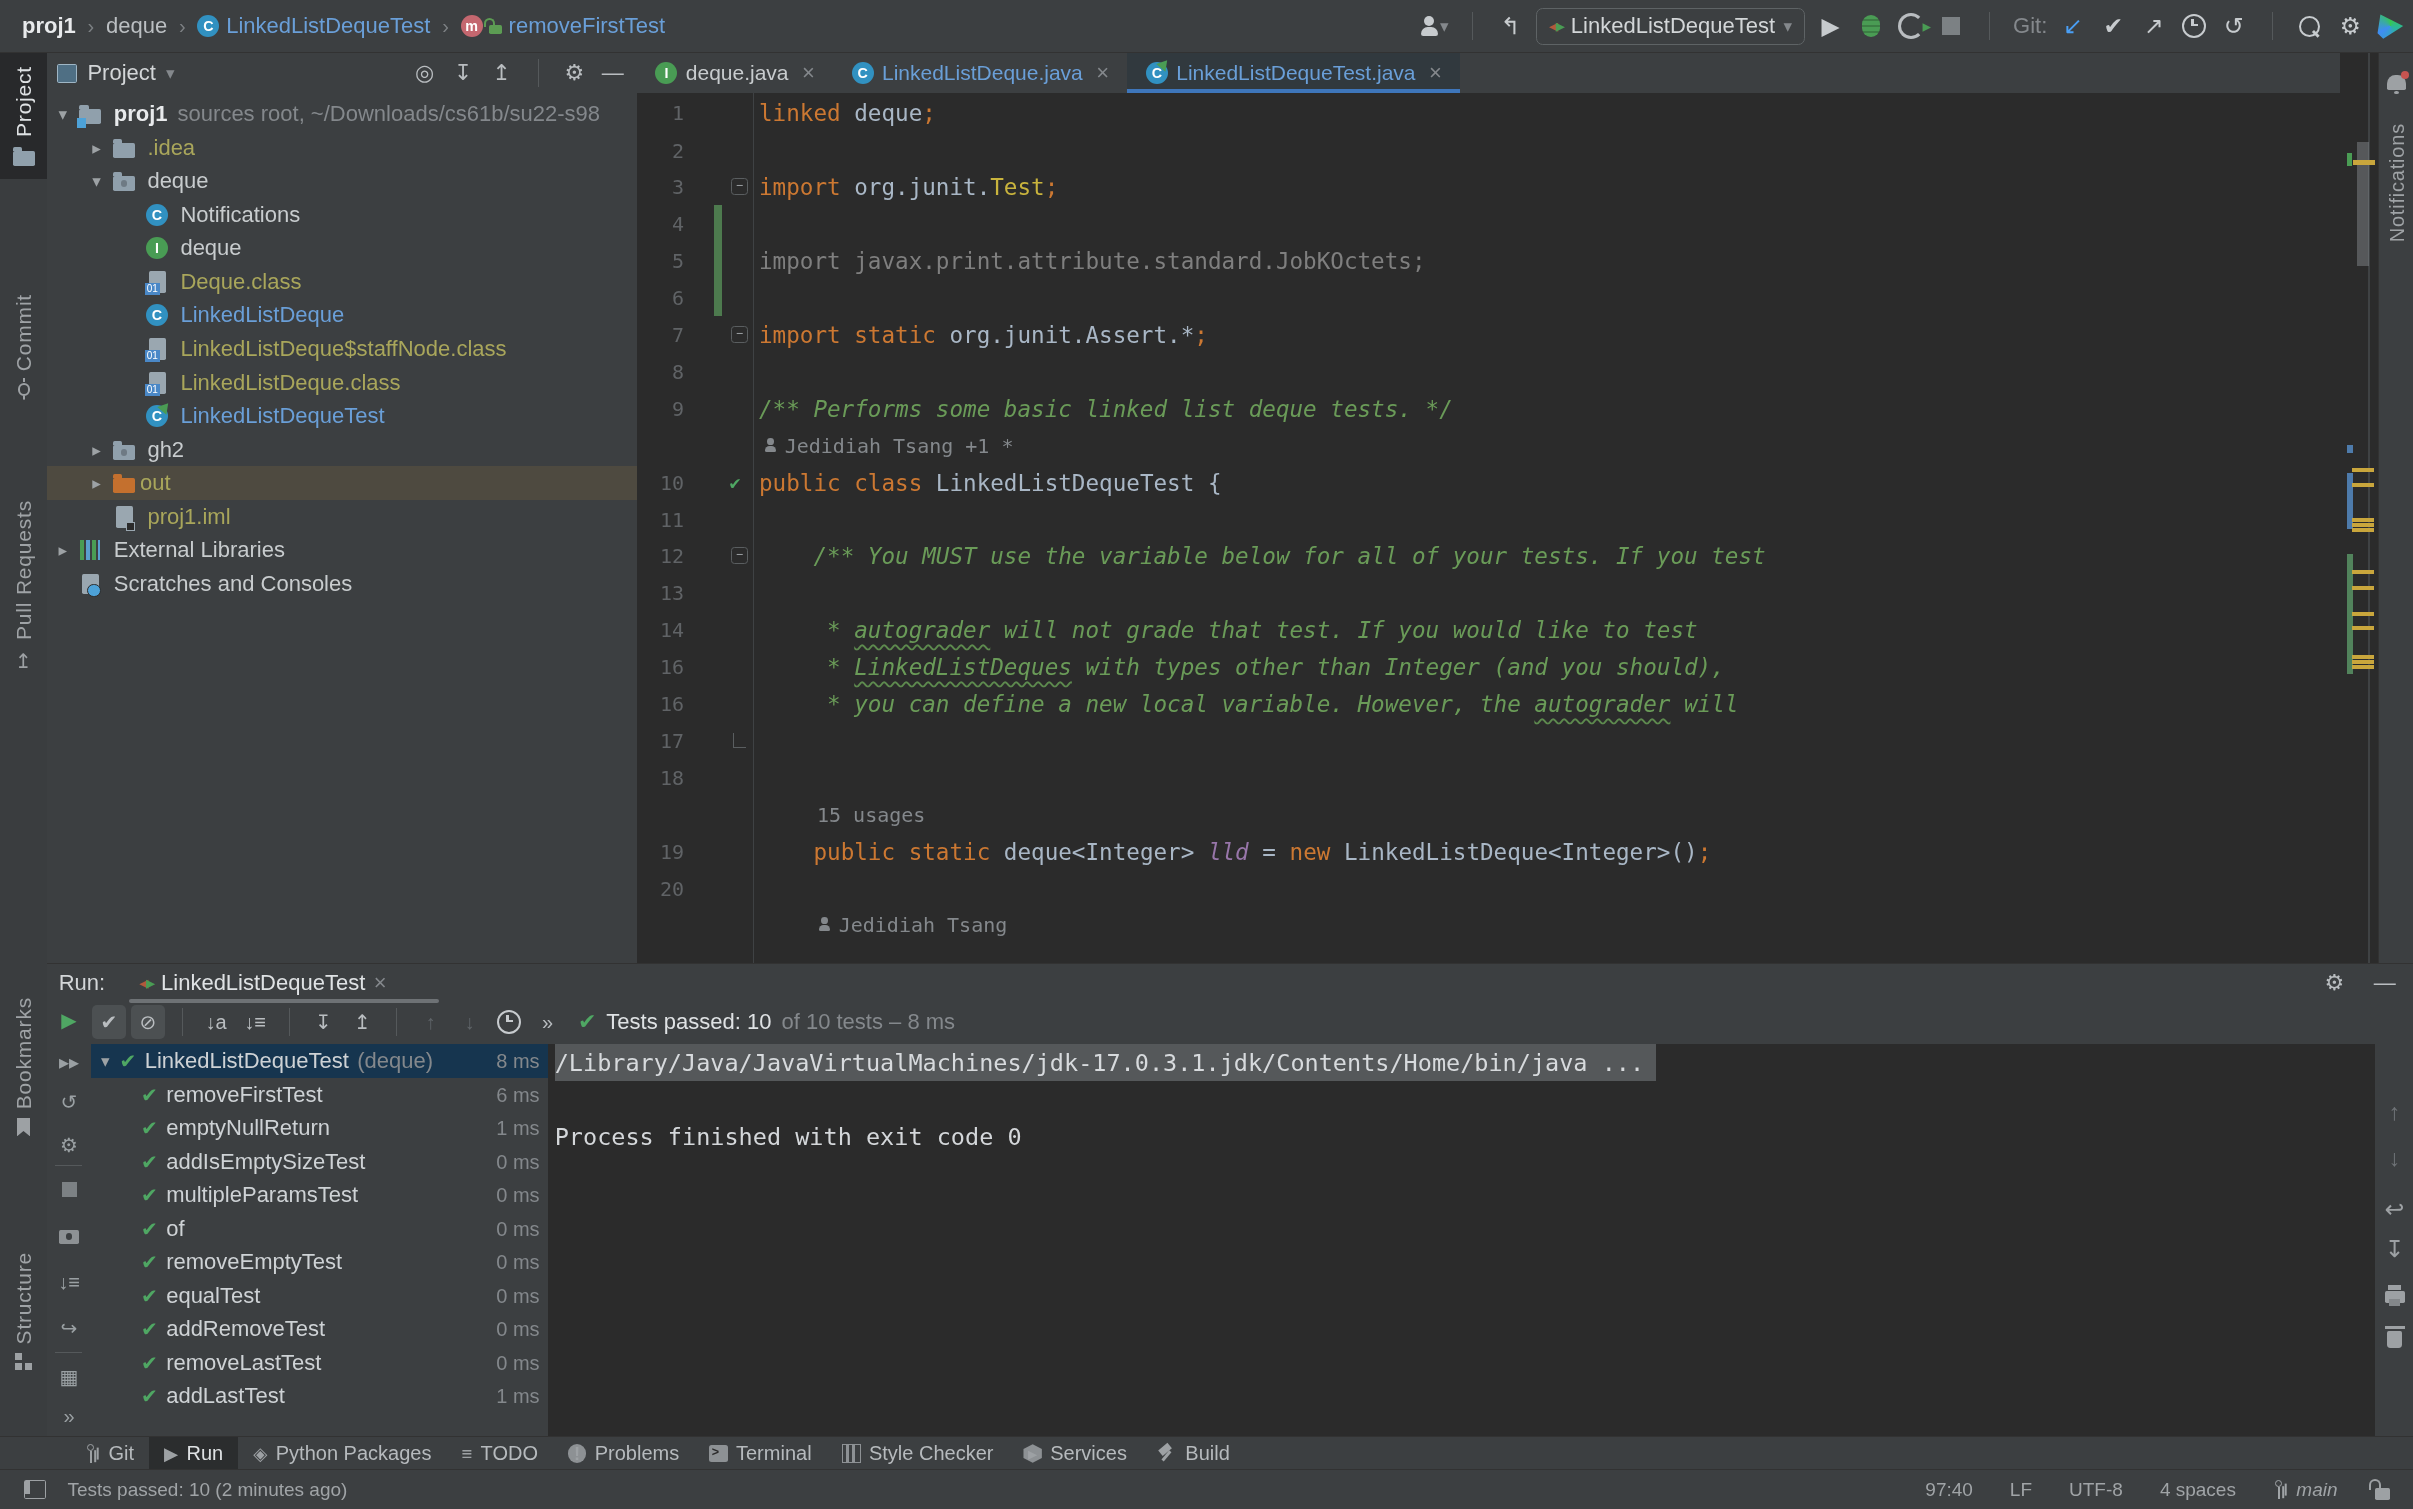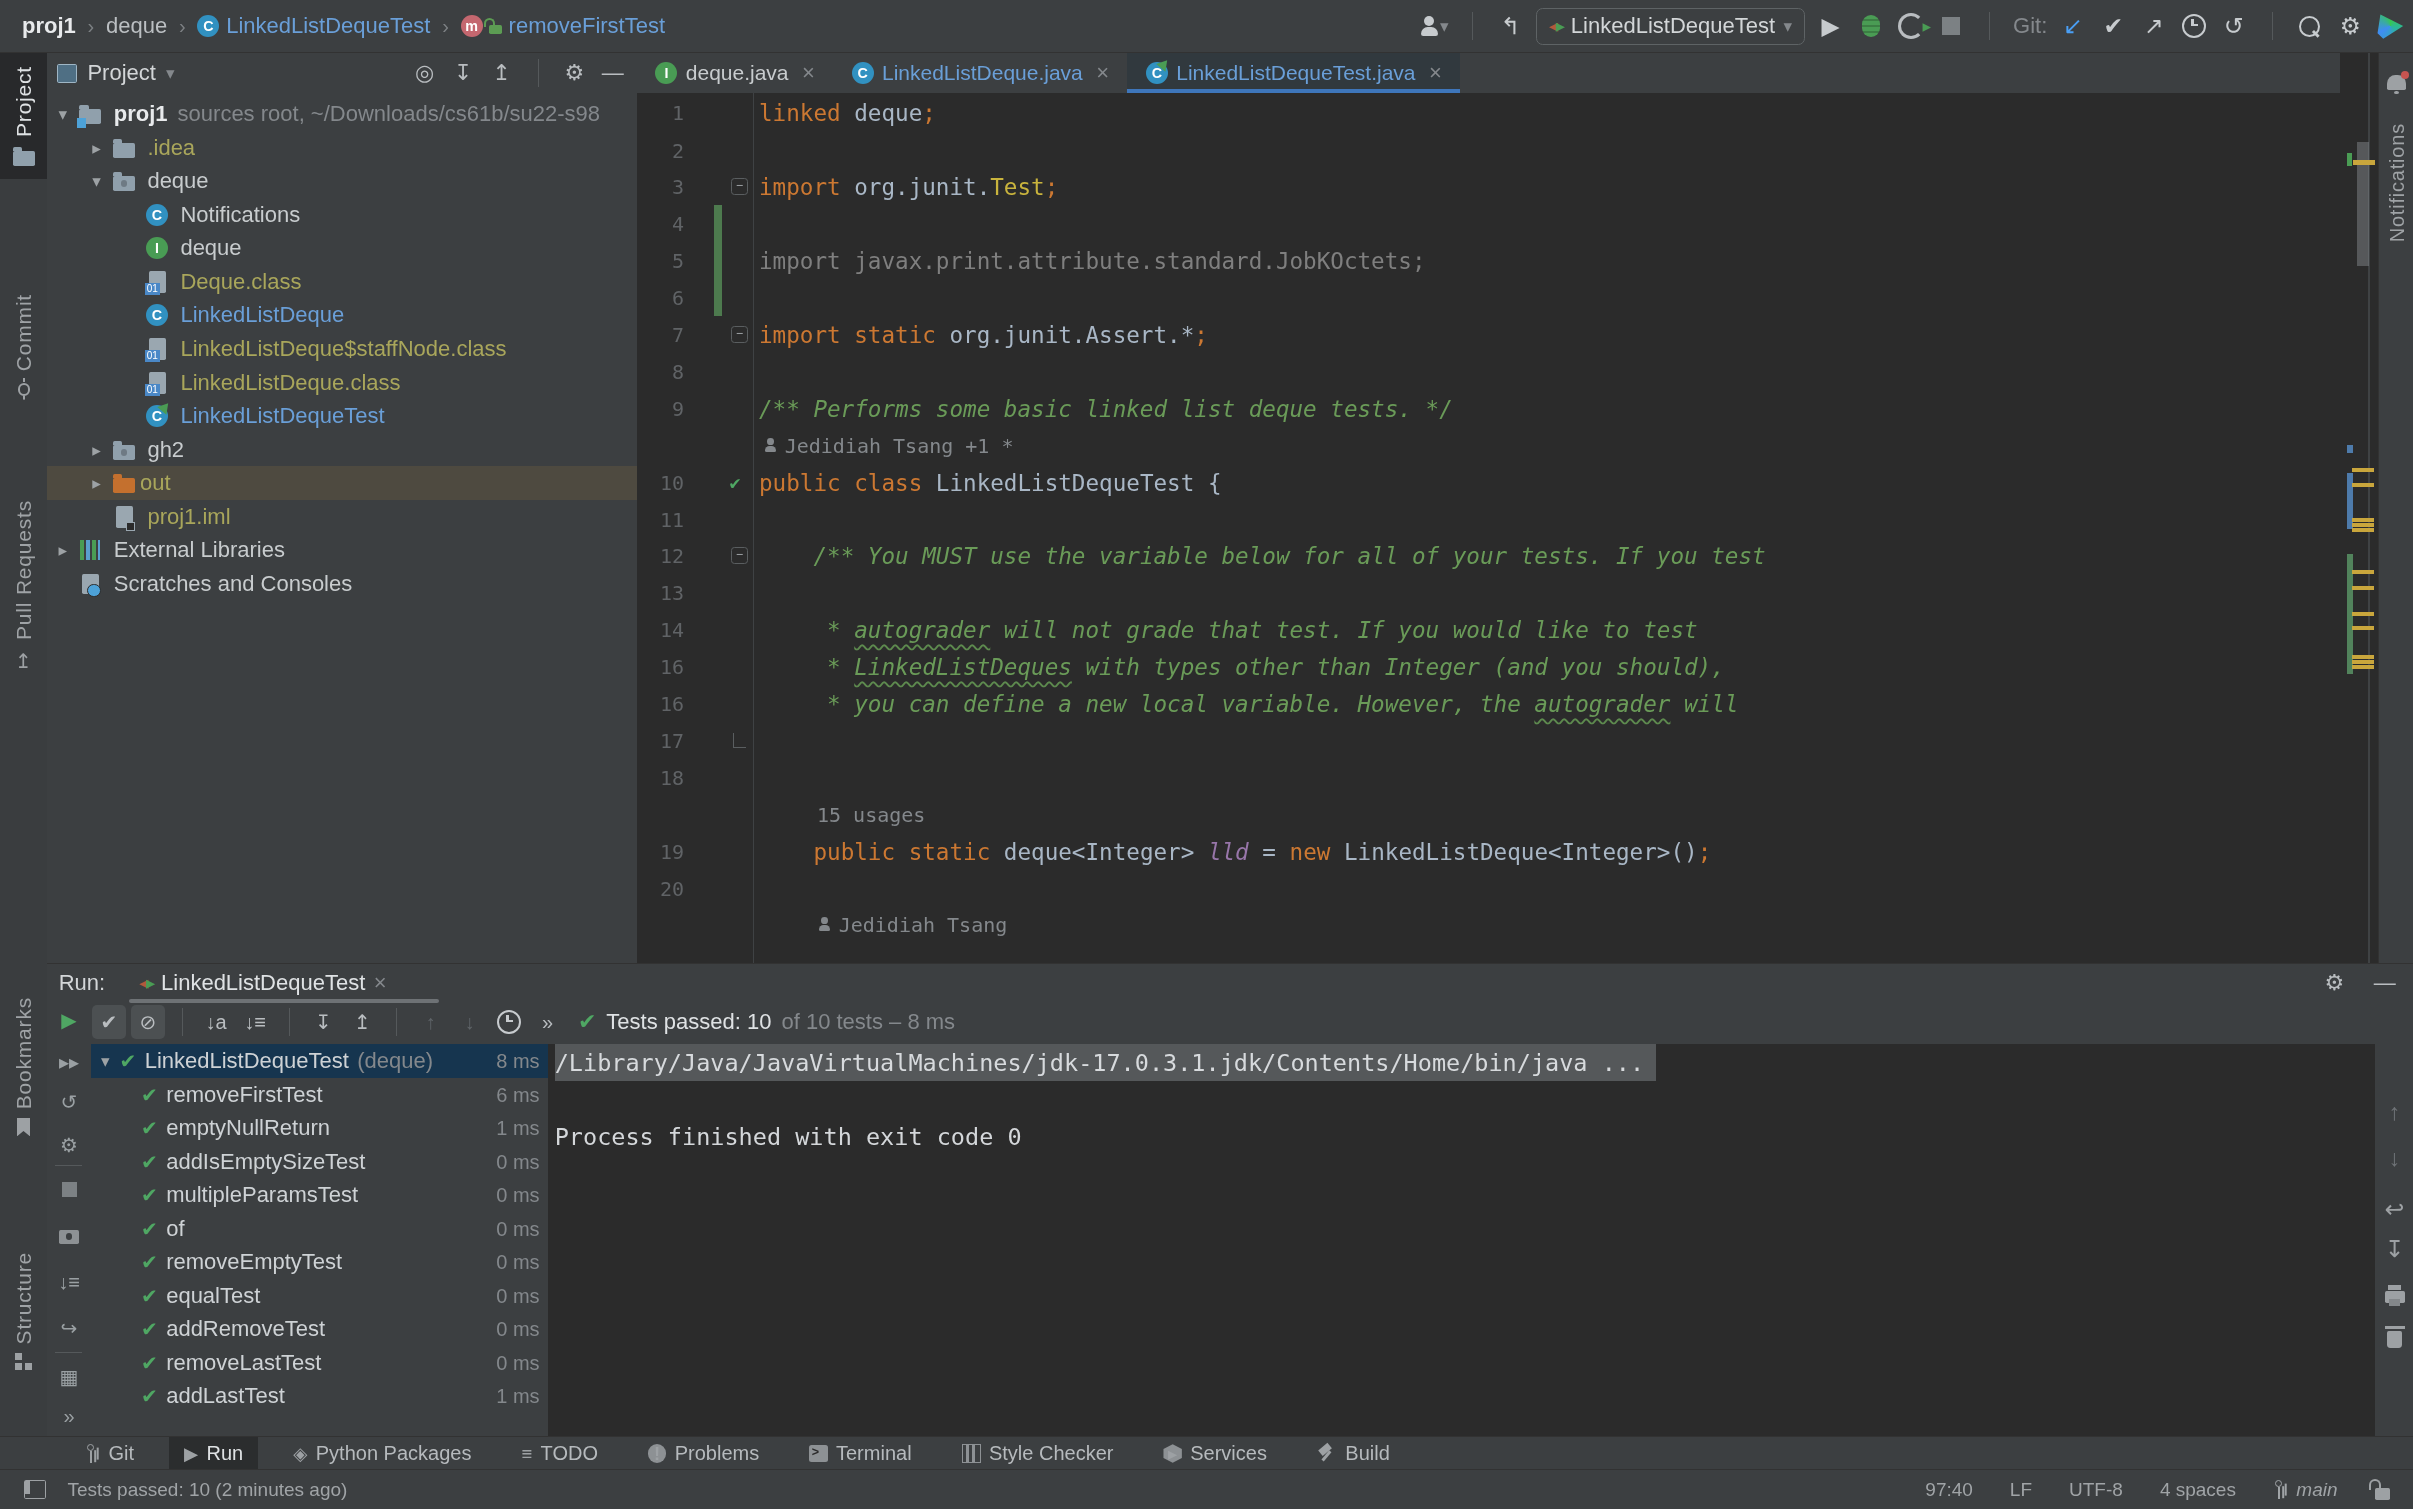--- a/index.html
+++ b/index.html
@@ -150,21 +150,21 @@
   .testrow .chev{width:28.5px;text-align:center;color:#9da2a5;font-size:17px;}
   .testrow .tick{color:#4fa763;font-size:20px;margin-right:8.4px;}
   .testrow .time{margin-left:auto;margin-right:8.4px;color:#84888c;font-size:20px;}
   .testrow .suffix{color:#84888c;margin-left:8.4px;}
   #console{position:absolute;left:501px;top:80px;right:39px;bottom:0;background:#2b2b2b;}
   .conline{position:absolute;left:6.7px;height:37px;display:flex;align-items:center;font-family:"DejaVu Sans Mono",monospace;font-size:23.5px;color:#d4d7da;white-space:pre;}
   .conline.hl{background:#55585a;color:#d7dadd;padding-right:11.7px;}
   #contools{position:absolute;right:0;top:80px;width:39px;bottom:0;}
   .ct-ico{position:absolute;left:0;width:39px;text-align:center;color:#9da1a4;font-size:23.5px;}
   
-  #bottombar{left:0;top:1436px;width:2413px;height:34px;background:#3c3f41;border-top:0.8px solid #323232;display:flex;align-items:center;padding-left:70px;gap:20px;box-sizing:border-box;}
+  #bottombar{left:0;top:1436px;width:2413px;height:34px;background:#3c3f41;border-top:0.8px solid #323232;display:flex;align-items:center;padding-left:70px;gap:0;box-sizing:border-box;}
   .bb-item{display:flex;align-items:center;gap:8.4px;font-size:20px;color:#b6babd;padding:0 15px;height:34px;}
   .bb-item.active{background:#2b2d2e;color:#dfe2e4;}
   .bb-item .gi{color:#9da1a4;font-size:18.4px;}
   #statusbar{left:0;top:1469px;width:2413px;height:40px;background:#3c3f41;border-top:0.8px solid #323232;display:flex;align-items:center;font-size:19px;color:#a0a4a7;box-sizing:border-box;padding:0 23.5px;}
   #status-right{margin-left:auto;display:flex;align-items:center;gap:37px;}
   #status-left{display:flex;align-items:center;gap:22px;}
 </style>
 </head>
 <body>
 

